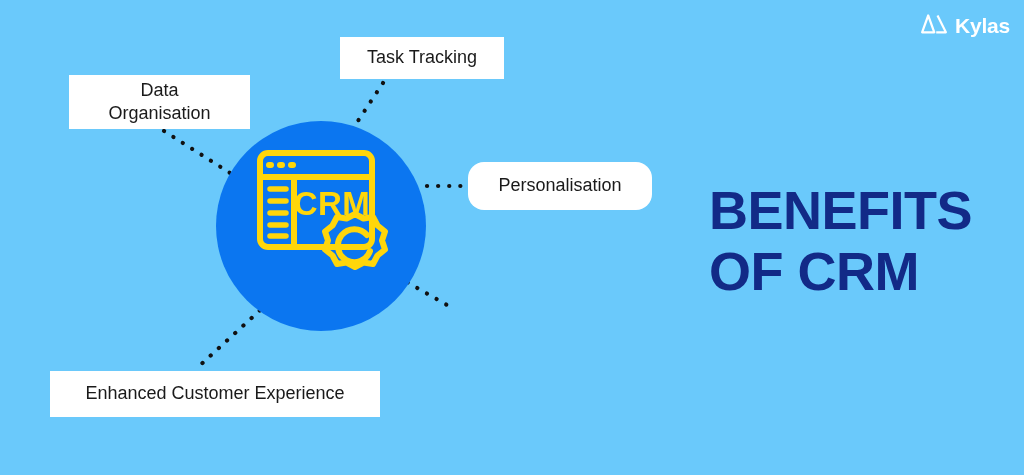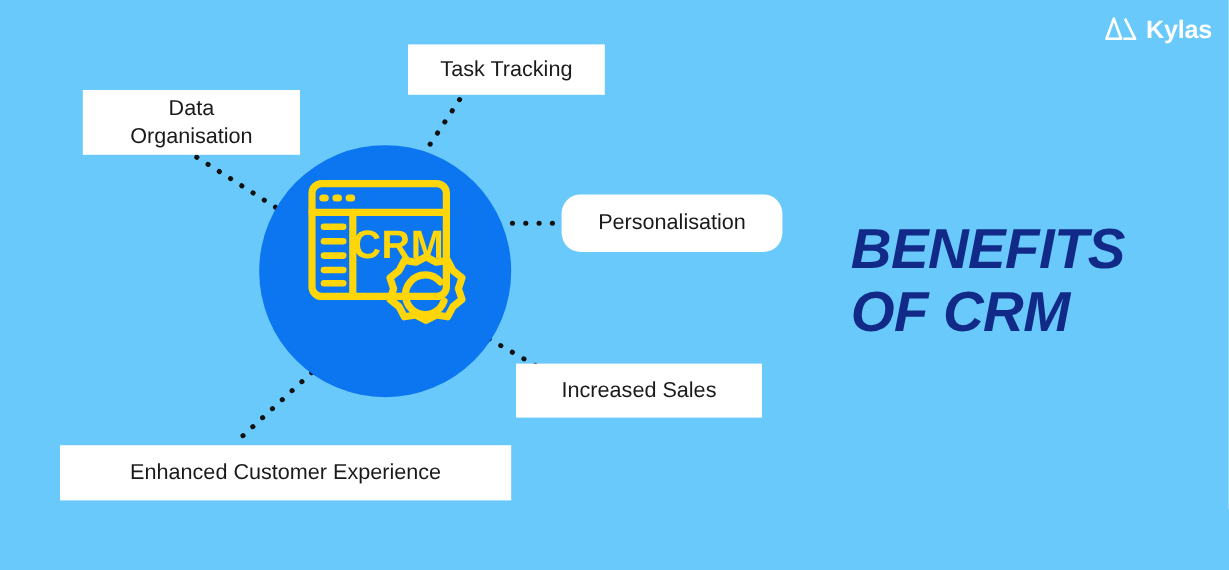--- a/index.html
+++ b/index.html
@@ -25,25 +25,24 @@
     font-weight:700;
     letter-spacing:-0.2px;
     line-height:1;
   }
   
   #headline {
     position:absolute;
     left:709px; top:180px;
     width:305px;
     color:#122a87;
-    font-size:47px;
+    font-size:54px;
     font-weight:700;
     line-height:1.13;
     letter-spacing:-0.5px;
-    font-style:italic;
   }
   
   #hub-circle {
     position:absolute;
     left:216px; top:121px;
     width:210px; height:210px;
     border-radius:50%;
     background:#0b76f0;
   }
   #crm-icon {
@@ -68,21 +67,21 @@
     text-align:center;
     font-size:18px;
     line-height:1.28;
     padding:6px 14px;
     white-space:pre-line;
   }
   #label-data-organisation   { left:69px;  top:75px;  width:181px; height:54px; }
   #label-task-tracking       { left:340px; top:37px;  width:164px; height:42px; }
   #label-personalisation     { left:468px; top:162px; width:184px; height:48px;border-radius:16px; }
   #label-increased-sales     { left:430px; top:303px; width:205px; height:45px; }
-  #label-enhanced-customer   { left:50px;  top:371px; width:376px; height:46px; }
+  #label-enhanced-customer   { left:50px;  top:371px; width:330px; height:46px; }
 </style>
 </head>
 <body>
 
 <div id="infographic">
 
   <svg id="connectors" viewBox="0 0 1024 475" xmlns="http://www.w3.org/2000/svg">
     <g stroke="#111111" stroke-width="4.2" stroke-linecap="round" stroke-dasharray="0.1 11">
       <line x1="164" y1="131" x2="249" y2="185"></line>
       <line x1="383" y1="83" x2="348" y2="136"></line>
@@ -124,21 +123,20 @@
     </g>
   </svg>
 
   <div class="label-box" id="label-data-organisation">Data
 Organisation</div>
 
   <div class="label-box" id="label-task-tracking">Task Tracking</div>
 
   <div class="label-box" id="label-personalisation">Personalisation</div>
 
-  <div class="label-box" id="label-increased-sales">Increased Sales</div>
 
   <div class="label-box" id="label-enhanced-customer">Enhanced Customer Experience</div>
 
   <div id="headline">BENEFITS OF CRM</div>
 
   <div id="brand-logo">
     <svg class="logo-mark" width="28" height="24" viewBox="0 0 28 24" xmlns="http://www.w3.org/2000/svg" fill="none" stroke="#ffffff" stroke-width="2.2" stroke-linejoin="round">
       <path d="M8.2 3.5 L14.3 20.3 L2.1 20.3 Z"></path>
       <path d="M17.5 3.5 L25.9 20.3 L16.2 20.3"></path>
     </svg>

